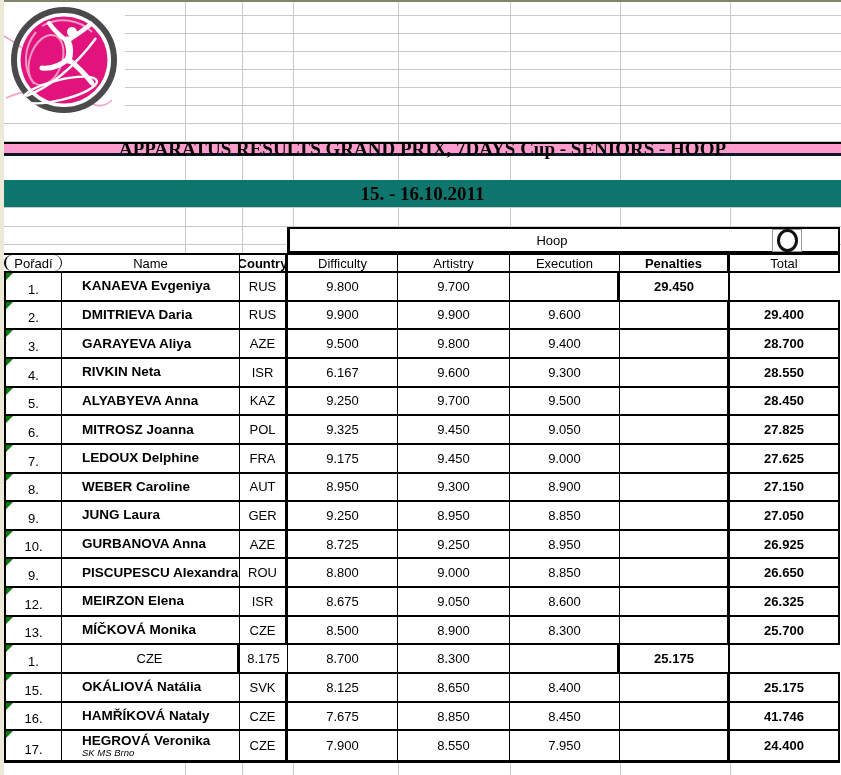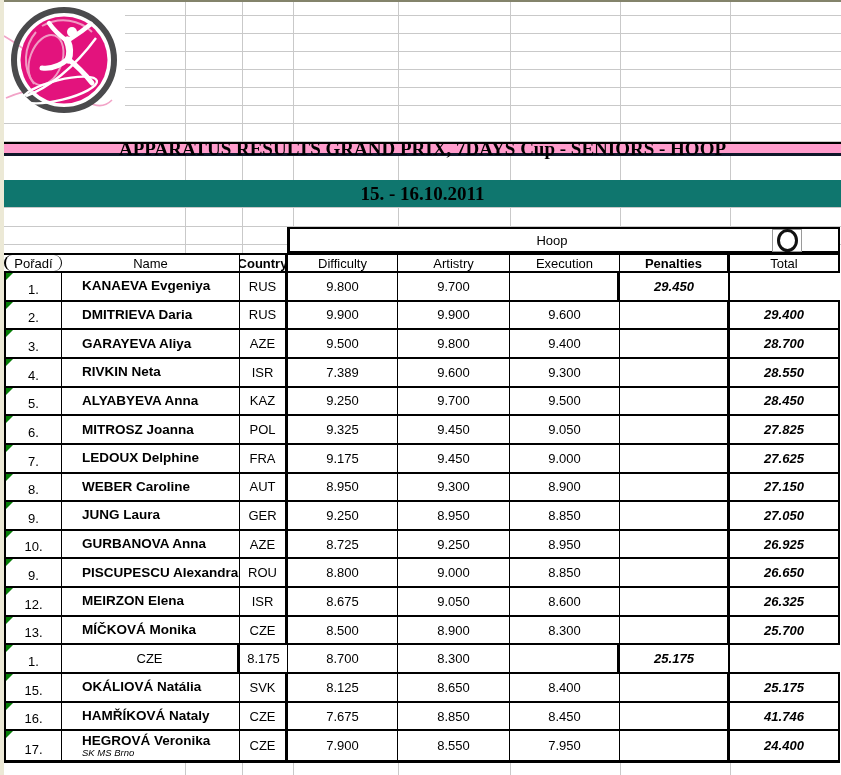--- a/index.html
+++ b/index.html
@@ -55,21 +55,21 @@
   .r-row .cell:first-child{border-left:2px solid #000;}
   .r-row .cell.b3{border-right-width:3px;}
   .r-row .cell:last-child{border-right-width:2px;}
 
   .cell.rank{position:relative;align-items:flex-end;padding-bottom:3px;justify-content:center;}
   .err-tri{position:absolute;left:0;top:0;width:0;height:0;
     border-top:7px solid #067d06;border-right:7px solid transparent;}
   .cell.name{flex-direction:column;align-items:flex-start;justify-content:center;padding-left:20px;}
   .cell.name .nm{font-weight:bold;font-size:13.5px;line-height:14px;}
   .cell.name .club{font-style:italic;font-size:9.5px;line-height:10px;color:#000;}
-  .cell.total{font-weight:bold;font-style:italic;}
+  .cell.total{font-weight:bold;}
 </style>
 </head>
 <body>
 
 <div id="sheet">
 
   <div id="grid-layer">
       <div class="gl v" style="left: 185px; top: 2px; width: 1px; height: 251px;"></div>
       <div class="gl v" style="left: 242px; top: 2px; width: 1px; height: 251px;"></div>
       <div class="gl v" style="left: 293px; top: 2px; width: 1px; height: 251px;"></div>
@@ -211,21 +211,21 @@
       <div class="r-row cols">
       <div class="cell rank">
         <span class="err-tri"></span>
         <span>4.</span>
       </div>
       <div class="cell name">
         <span class="nm">RIVKIN Neta</span>
 
       </div>
       <div class="cell b3">ISR</div>
-      <div class="cell">7.389</div>
+      <div class="cell">6.167</div>
       <div class="cell">9.600</div>
       <div class="cell">9.300</div>
       <div class="cell b3"></div>
       <div class="cell total">28.550</div>
     </div>
       <div class="r-row cols">
       <div class="cell rank">
         <span class="err-tri"></span>
         <span>5.</span>
       </div>

